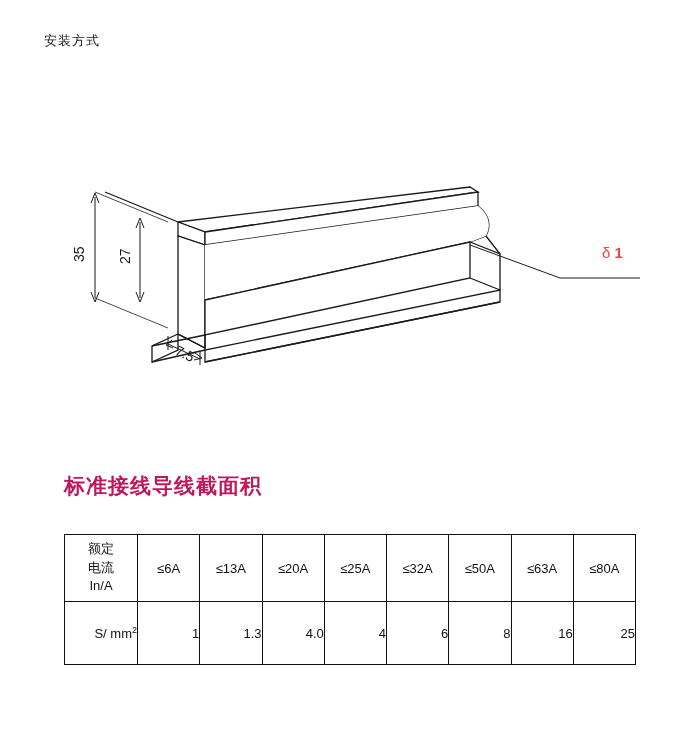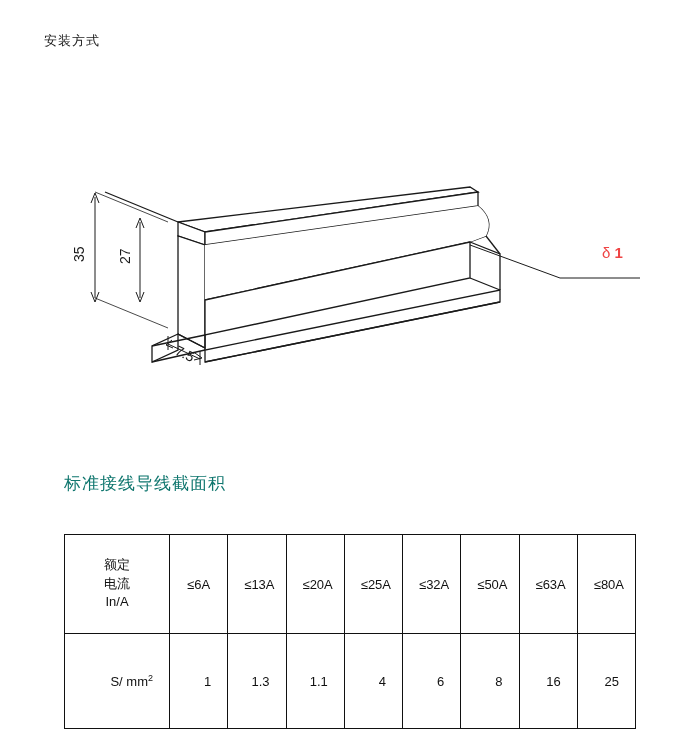--- a/index.html
+++ b/index.html
@@ -56,45 +56,46 @@
   .delta-label .sym {
     font-weight: normal;
     font-size: 15px;
   }
 
   
   .heading-wire {
     position: absolute;
     left: 64px;
     top: 472px;
-    font-size: 17px;
+    font-size: 21px;
     letter-spacing: 1px;
-    color: #0f766e;
+    color: #be185d;
     white-space: nowrap;
+    font-weight: bold;
   }
 
   
   .wire-table-wrap {
     position: absolute;
     left: 64px;
     top: 534px;
     width: 572px;
   }
   table.wire-table {
     border-collapse: collapse;
     width: 572px;
     table-layout: fixed;
   }
   table.wire-table td {
     border: 1px solid #111;
     text-align: center;
     vertical-align: middle;
     font-size: 13px;
     color: #111;
-    padding: 16px;
+    padding: 0;
     height: 66px;
   }
   table.wire-table tr.row-values td {
     height: 62px;
     text-align: right;
   }
   td.head-cell {
     width: 72px;
     font-size: 13px;
     line-height: 1.45;
@@ -206,21 +207,21 @@
         <td class="le">≤50A</td>
         <td class="le">≤63A</td>
         <td class="le">≤80A</td>
       </tr>
       <tr class="row-values">
         <td class="unit-cell">
           <span>S/ mm</span><sup>2</sup>
         </td>
         <td>1</td>
         <td>1.3</td>
-        <td>1.1</td>
+        <td>4.0</td>
         <td>4</td>
         <td>6</td>
         <td>8</td>
         <td>16</td>
         <td>25</td>
       </tr>
     </tbody>
   </table>
 </div>
 

